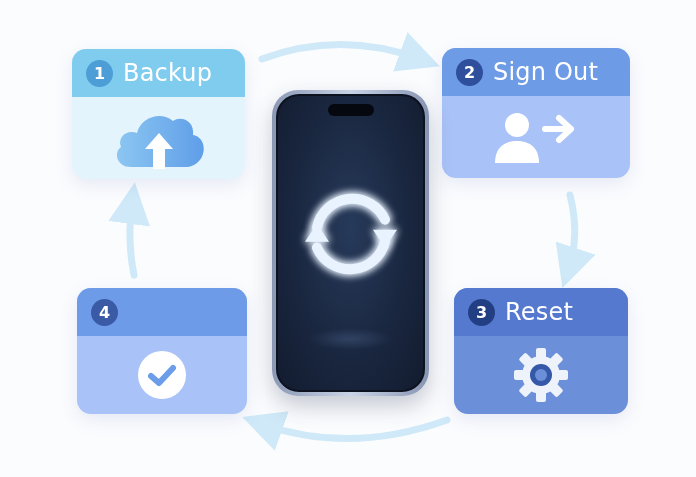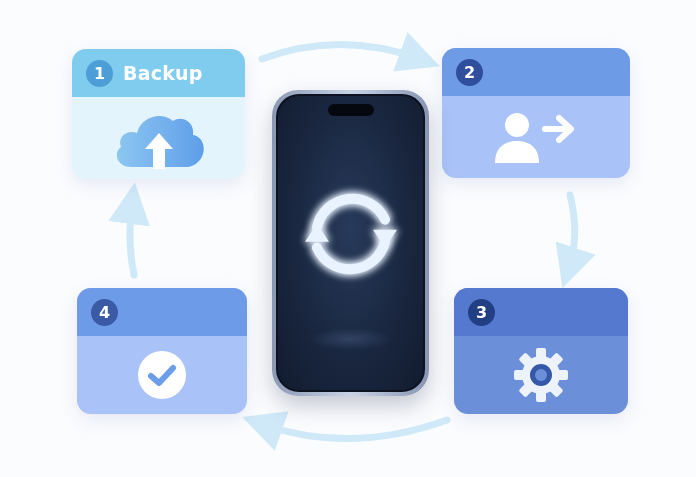--- a/index.html
+++ b/index.html
@@ -21,21 +21,21 @@
       display: flex; align-items: center;
       padding-left: 14px;
       box-sizing: border-box;
     }
     .num {
       width: 27px; height: 27px; border-radius: 50%;
       color: #fff; font-weight: bold; font-size: 16px;
       display: flex; align-items: center; justify-content: center;
       margin-right: 10px;
     }
-    .title { color: #fff; font-size: 19px; font-weight: bold; letter-spacing: 0.2px; }
+    .title { color: #fff; font-size: 24px; font-weight: normal; letter-spacing: 0.2px; }
     .card-body {
       position: absolute; left: 0; right: 0; top: 48px; bottom: 0;
       display: flex; align-items: center; justify-content: center;
     }
     #card1 { left: 72px; top: 49px; width: 173px; height: 130px; background: #e4f4fd; }
     #card1 .card-head { background: #80ccef; }
     #card1 .num { background: #4d9ed6; }
     #card2 { left: 442px; top: 48px; width: 188px; height: 130px; background: #a9c2f7; }
     #card2 .card-head { background: #6d9be6; }
     #card2 .num { background: #2f4f9c; }
@@ -107,34 +107,36 @@
         </defs>
         <path d="M20,60 C6,60 2,46 10,40 C6,30 16,22 26,26 C30,10 50,4 62,14 C70,8 84,14 82,28 C94,30 96,46 88,54 C84,58 80,60 74,60 Z" fill="url(#cg)"></path>
         <path d="M48,26 L62,42 L54,42 L54,62 L42,62 L42,42 L34,42 Z" fill="#ffffff"></path>
       </svg>
     </div>
   </div>
 
   <div class="card" id="card2">
     <div class="card-head">
       <div class="num">2</div>
+      <div class="title">Sign Out</div>
     </div>
     <div class="card-body">
       <svg width="90" height="60" viewBox="0 0 90 60">
         <circle cx="26" cy="18" r="12" fill="#fff"></circle>
         <path d="M4,56 C4,40 14,34 26,34 C38,34 48,40 48,56 Z" fill="#fff"></path>
         <path d="M54,22 L78,22" stroke="#fff" stroke-width="6" stroke-linecap="round"></path>
         <path d="M68,11 L80,22 L68,33" stroke="#fff" stroke-width="6" fill="none" stroke-linecap="round" stroke-linejoin="round"></path>
       </svg>
     </div>
   </div>
 
   <div class="card" id="card3">
     <div class="card-head">
       <div class="num">3</div>
+      <div class="title">Reset</div>
     </div>
     <div class="card-body">
       <svg width="58" height="58" viewBox="0 0 58 58">
         <g transform="translate(29,29)" fill="#eef2fb">
           <rect x="-5" y="-27" width="10" height="12" rx="2"></rect>
           <rect x="-5" y="-27" width="10" height="12" rx="2" transform="rotate(45)"></rect>
           <rect x="-5" y="-27" width="10" height="12" rx="2" transform="rotate(90)"></rect>
           <rect x="-5" y="-27" width="10" height="12" rx="2" transform="rotate(135)"></rect>
           <rect x="-5" y="-27" width="10" height="12" rx="2" transform="rotate(180)"></rect>
           <rect x="-5" y="-27" width="10" height="12" rx="2" transform="rotate(225)"></rect>

